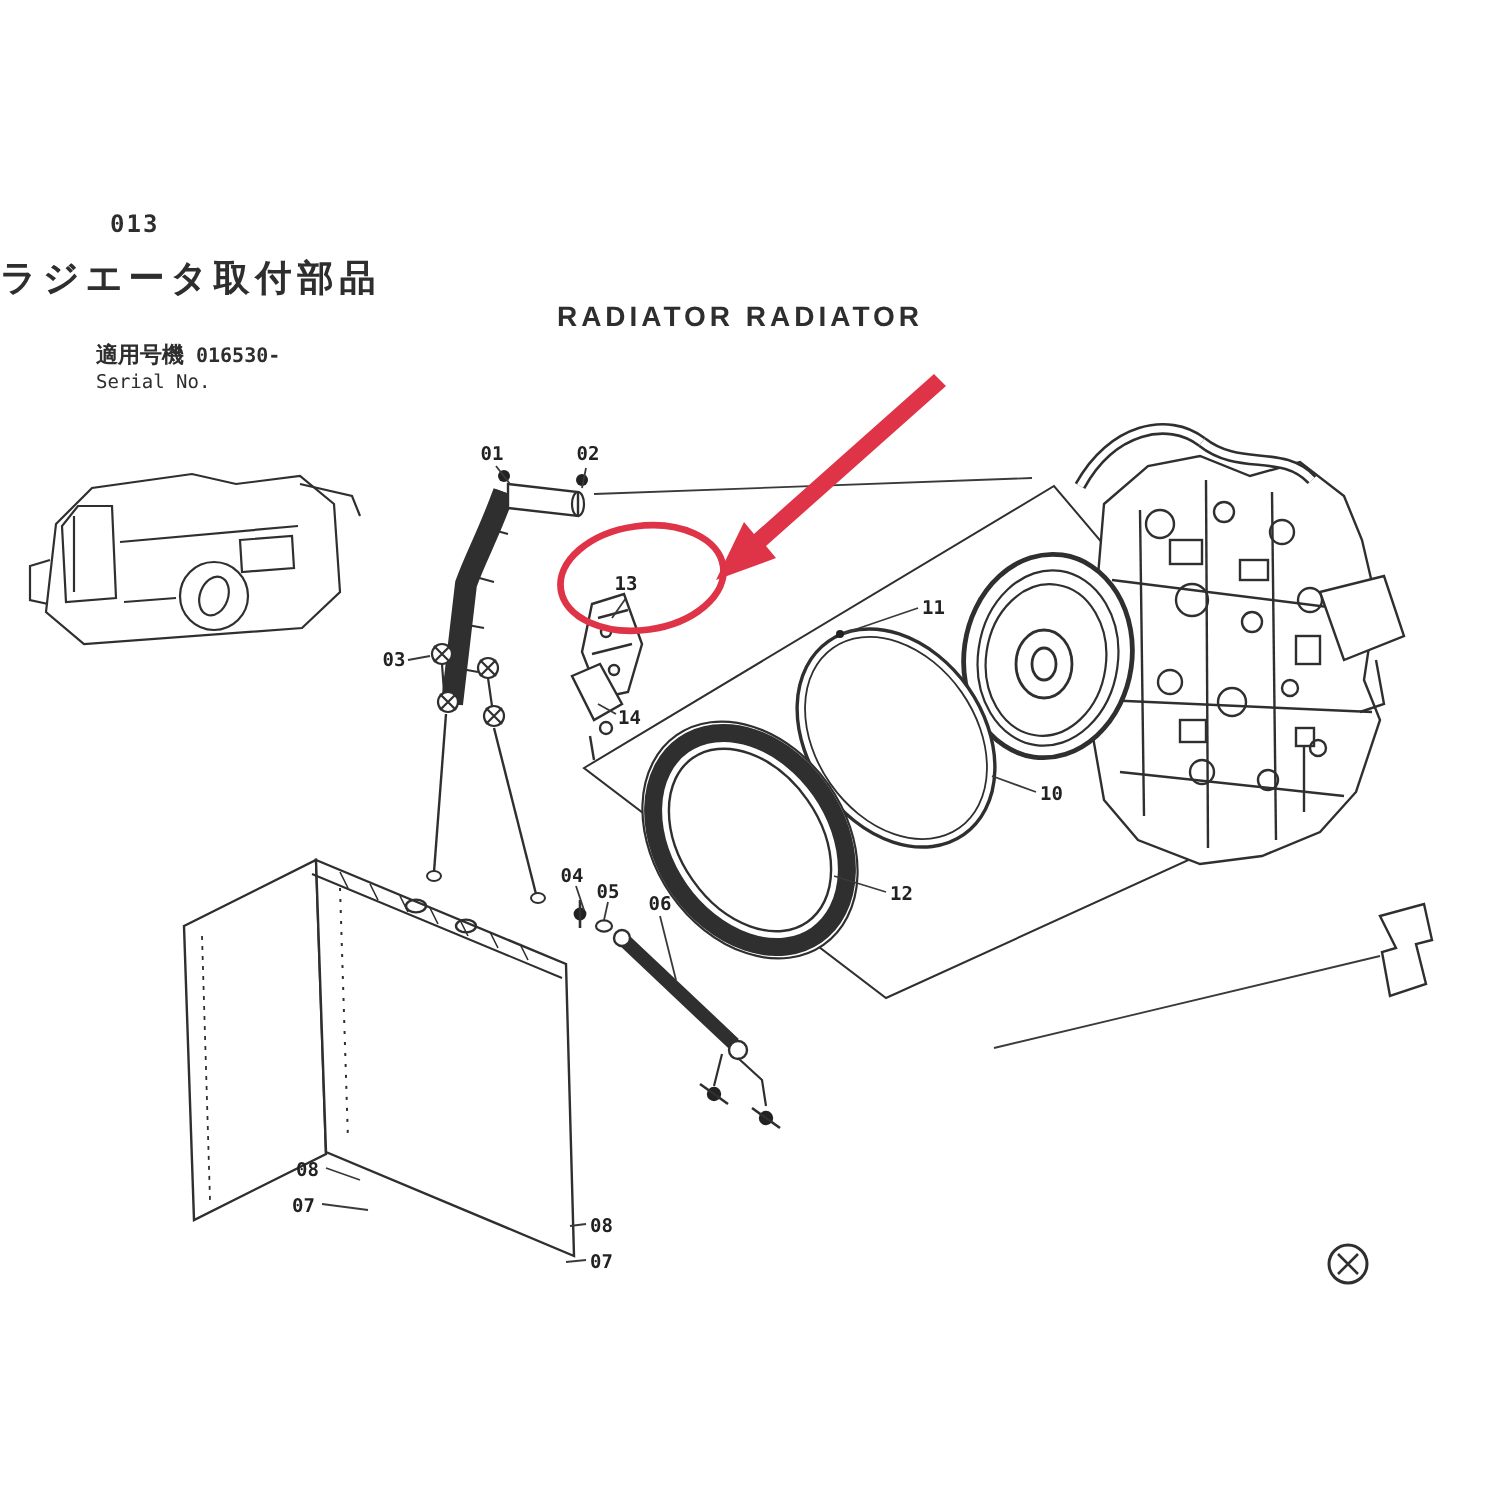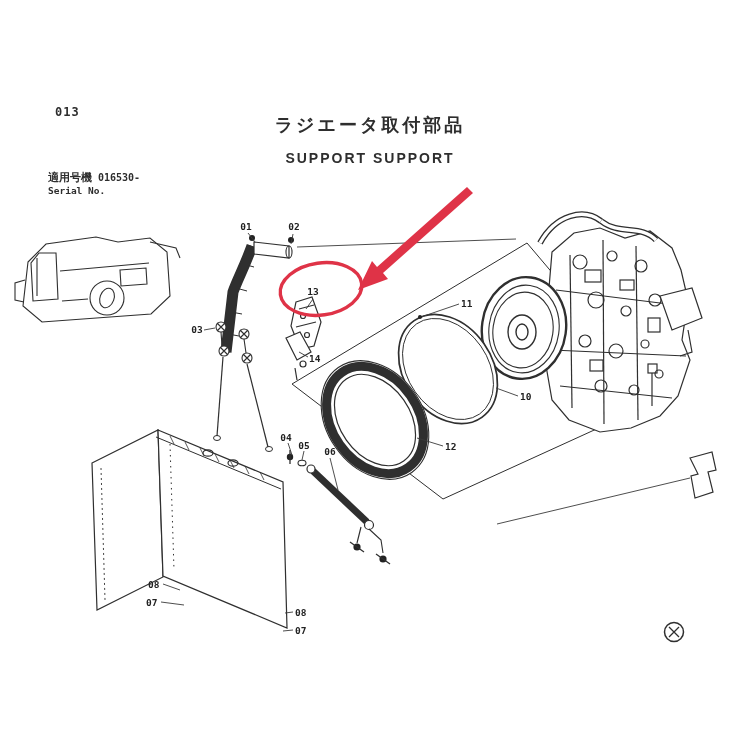--- a/index.html
+++ b/index.html
@@ -1,40 +1,40 @@
 <!DOCTYPE html>
 <html><head>
 <meta charset="utf-8">
 <style>
   html,body{margin:0;padding:0;background:#fff;}
   #page{position:relative;width:750px;height:750px;background:#fff;overflow:hidden;
         font-family:"DejaVu Sans",sans-serif;color:#2e2e2e;}
   .abs{position:absolute;}
   #page-number{left:55px;top:105px;font-size:12px;font-weight:bold;letter-spacing:1px;
         font-family:"DejaVu Sans Mono",monospace;}
-  #title-ja{left:0;top:113px;width:740px;text-align:center;font-size:18px;font-weight:bold;letter-spacing:3px;}
+  #title-ja{left:0;top:127px;width:740px;text-align:left;font-size:18px;font-weight:bold;letter-spacing:3px;}
   #title-en{left:0;top:150px;width:740px;text-align:center;font-size:14px;font-weight:bold;letter-spacing:2px;
         font-family:"Liberation Sans",sans-serif;}
   #serial-block{left:48px;top:172px;font-size:11px;line-height:11px;}
   #serial-line1{font-weight:bold;}
   #serial-value{font-family:"DejaVu Sans Mono",monospace;font-size:10px;font-weight:bold;margin-left:6px;}
-  #serial-line2{font-family:"DejaVu Sans Mono",monospace;font-size:9.5px;font-weight:bold;margin-top:2px;}
+  #serial-line2{font-family:"DejaVu Sans Mono",monospace;font-size:9.5px;font-weight:normal;margin-top:2px;}
   svg text{font-family:"DejaVu Sans Mono",monospace;font-weight:bold;font-size:9.5px;fill:#222;}
   svg .ln{stroke:#2f2f2f;fill:none;}
   svg .wh{fill:#ffffff;}
   svg .leader{stroke:#3a3a3a;stroke-width:0.9;fill:none;}
 </style>
 </head>
 <body>
 
 <div id="page">
 
   <div class="abs" id="page-number">013</div>
   <div class="abs" id="title-ja">ラジエータ取付部品</div>
-  <div class="abs" id="title-en">SUPPORT SUPPORT</div>
+  <div class="abs" id="title-en">RADIATOR RADIATOR</div>
 
   <div class="abs" id="serial-block">
     <div id="serial-line1">
       <span>適用号機</span><span id="serial-value">016530-</span>
     </div>
     <div id="serial-line2">Serial No.</div>
   </div>
 
   <svg class="abs" style="left:0;top:0" width="750" height="750" viewBox="0 0 750 750">
 

